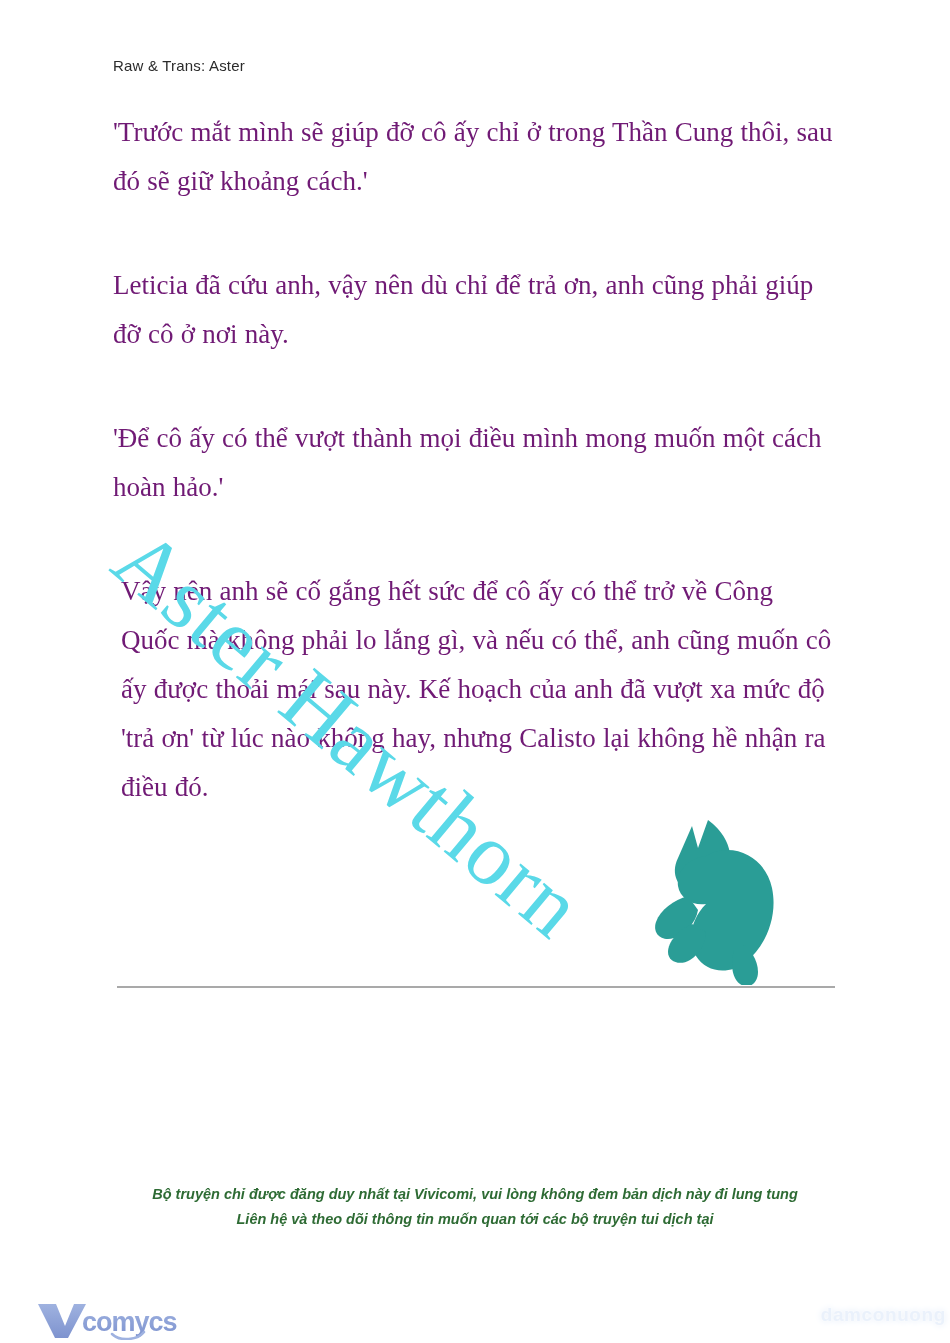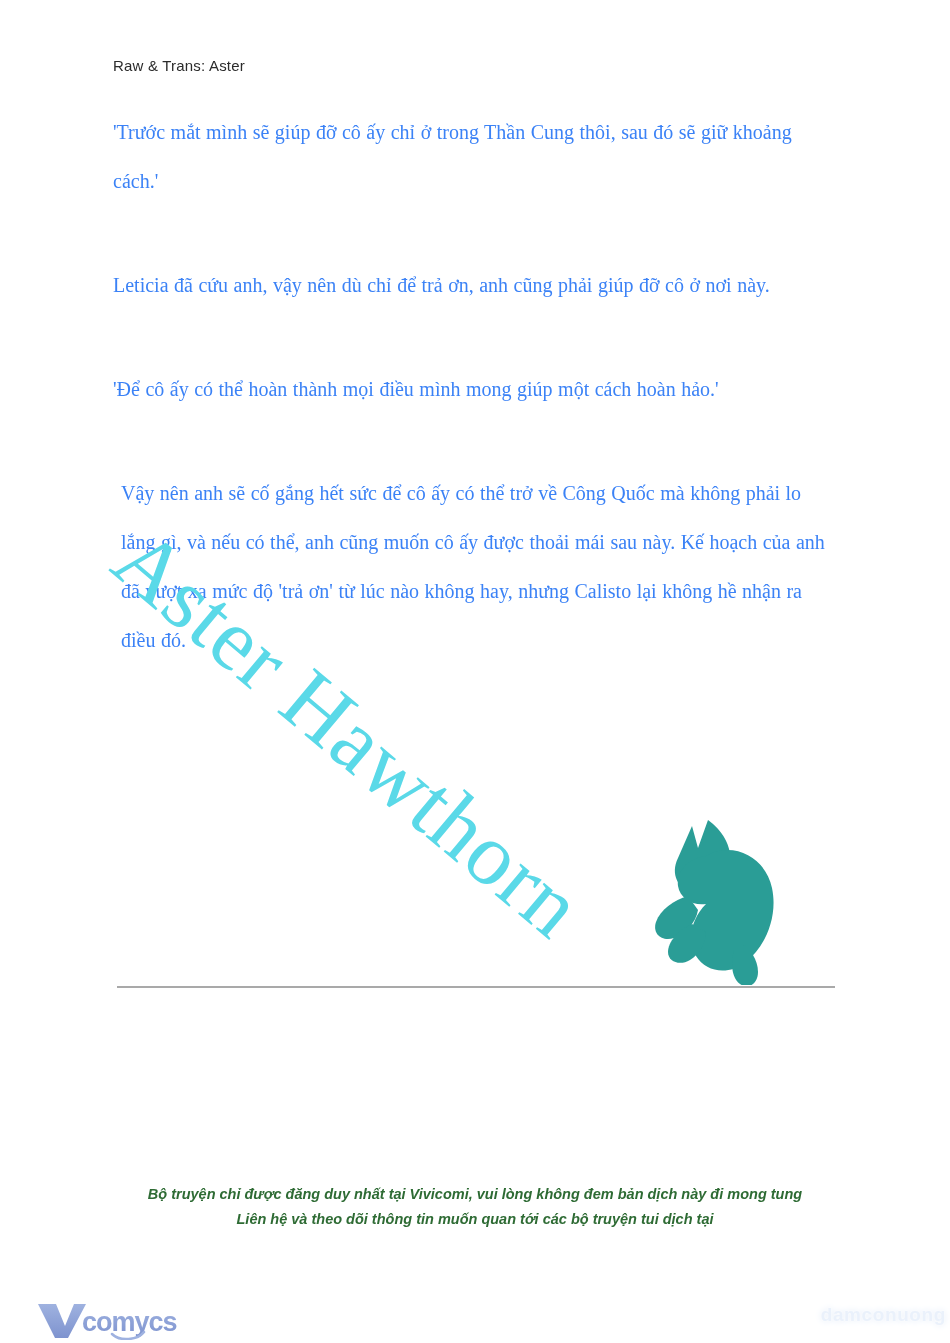--- a/index.html
+++ b/index.html
@@ -33,23 +33,23 @@
 
   
   .body-col {
     position: absolute;
     left: 113px;
     top: 108px;
     width: 722px;
   }
   .para {
     font-family: "Liberation Serif", "DejaVu Serif", serif;
-    font-size: 20px;
+    font-size: 27px;
     line-height: 49px;
-    color: #3b82f6;
+    color: #701a75;
     margin: 0 0 55px 0;
     text-align: left;
     word-spacing: 0.5px;
   }
   .para:last-child { margin-bottom: 0; margin-left: 8px; }
 
   
   .divider {
     position: absolute;
     left: 117px;
@@ -134,21 +134,21 @@
 </head>
 <body>
 
 <div class="page">
 
   <div class="doc-header">Raw &amp; Trans: Aster</div>
 
   <div class="body-col">
     <p class="para">'Trước mắt mình sẽ giúp đỡ cô ấy chỉ ở trong Thần Cung thôi, sau đó sẽ giữ khoảng cách.'</p>
     <p class="para">Leticia đã cứu anh, vậy nên dù chỉ để trả ơn, anh cũng phải giúp đỡ cô ở nơi này.</p>
-    <p class="para">'Để cô ấy có thể hoàn thành mọi điều mình mong giúp một cách hoàn hảo.'</p>
+    <p class="para">'Để cô ấy có thể vượt thành mọi điều mình mong muốn một cách hoàn hảo.'</p>
     <p class="para">Vậy nên anh sẽ cố gắng hết sức để cô ấy có thể trở về Công Quốc mà không phải lo lắng gì, và nếu có thể, anh cũng muốn cô ấy được thoải mái sau này. Kế hoạch của anh đã vượt xa mức độ 'trả ơn' từ lúc nào không hay, nhưng Calisto lại không hề nhận ra điều đó.</p>
   </div>
 
   <div class="watermark">Aster Hawthorn</div>
 
   <div class="cat-mark">
     <svg viewBox="0 0 145 185" width="145" height="185" xmlns="http://www.w3.org/2000/svg">
       <g fill="#2a9d96">
 
         <path d="M60 20 L50 48 L44 26 L30 58 C22 74 30 90 46 92 C64 94 80 80 82 62
@@ -166,21 +166,21 @@
 
         <path d="M86 150 C82 164 84 178 92 184 C100 190 110 184 110 172
                  C110 160 102 148 94 144 Z"></path>
       </g>
     </svg>
   </div>
 
   <div class="divider"></div>
 
   <div class="credit">
-    <div>Bộ truyện chỉ được đăng duy nhất tại Vivicomi, vui lòng không đem bản dịch này đi mong tung</div>
+    <div>Bộ truyện chỉ được đăng duy nhất tại Vivicomi, vui lòng không đem bản dịch này đi lung tung</div>
     <div>Liên hệ và theo dõi thông tin muốn quan tới các bộ truyện tui dịch tại</div>
   </div>
 
   <div class="bottom-bar">
 
     <div class="site-logo">
       <svg viewBox="0 0 150 44" width="150" height="44" xmlns="http://www.w3.org/2000/svg">
         <defs>
           <linearGradient id="lg" x1="0" y1="0" x2="0" y2="1">
             <stop offset="0%" stop-color="#9fb2e0"></stop>

